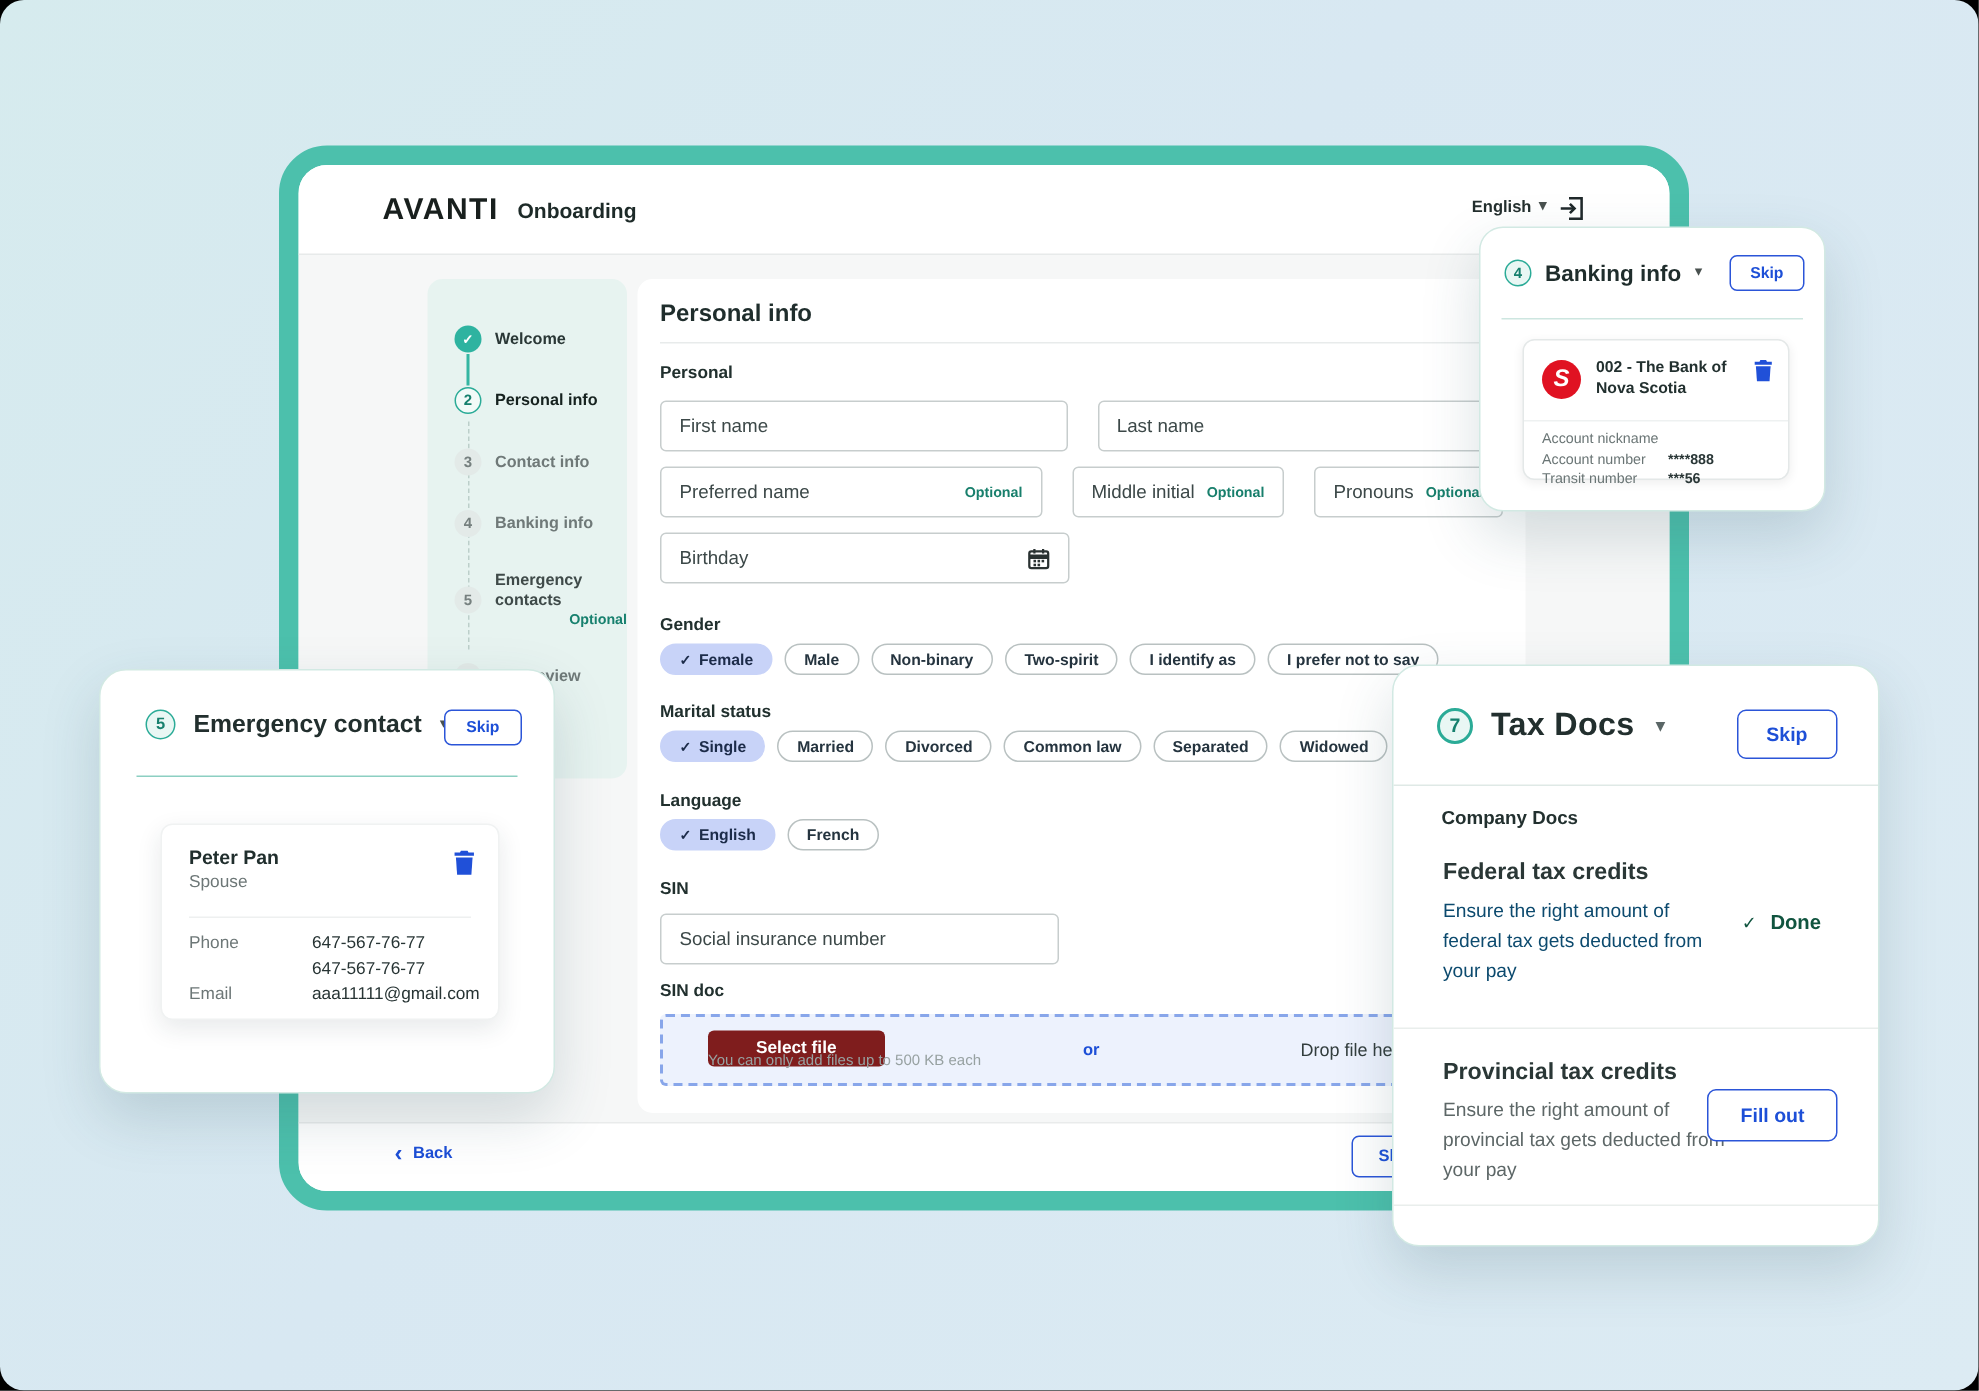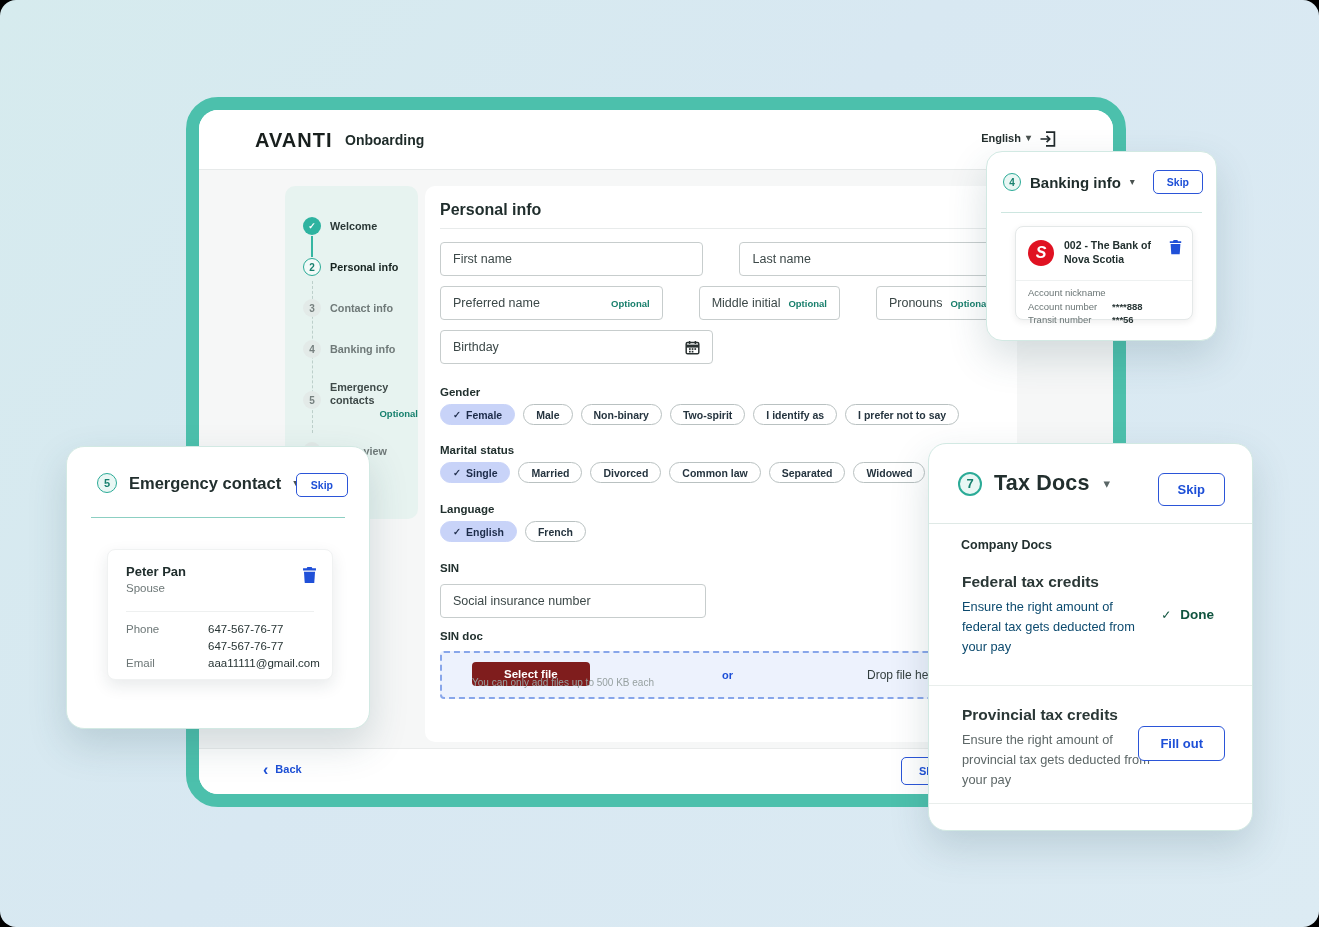--- a/index.html
+++ b/index.html
@@ -47,21 +47,21 @@
   .step.em .slabel { color:#3f4a49; font-weight:700; }
   .step .scol { display:flex; flex-direction:column; gap:1px;align-items:flex-end; }
   .opt { font-size:9.5px; font-weight:700; color:#17806e; }
 
   
   .panel { position:absolute; left:226px; top:16px; width:592px; height:556px; background:#fff; border-radius:10px;
            padding:14px 15px 0; overflow:hidden; }
   .ptitle { font-size:16px; font-weight:700; color:#1f2d2c; line-height:20px; margin-bottom:8px; }
   .pdiv { height:1px; background:#e8ebeb; margin:0 0 13px; }
   .seclabel { font-size:11.5px; font-weight:700; color:#21302e; line-height:14px; margin-bottom:11px; }
-  .frow { display:flex; gap:36px; margin-bottom:10px; }
+  .frow { display:flex; gap:20px; margin-bottom:10px; }
   .field { height:34px; border:1px solid #c7cdcd; border-radius:4px; background:#fff; display:flex; align-items:center;
            padding:0 12px; font-size:12.5px; color:#3c4848; cursor:text; }
   .field .ph { flex:0 1 auto; white-space:nowrap; }
   .optional { margin-left:auto; font-size:9.5px; font-weight:700; color:#187f6c; padding-left:8px; }
   .w-lg { width:273px; } .w-lg2 { width:272px; } .w-sm { width:149px; } .w-sm2 { width:128px; } .w-sin { width:266px; }
   .grouplabel { font-size:11.5px; font-weight:700; color:#21302e; line-height:14px; margin:21px 0 5px; }
   .chiprow { display:flex; gap:8px; margin-bottom:0; }
   .chip { height:21px; padding:0 12px; border-radius:11px; border:1px solid #b9c1c1; background:#fff; display:flex;
           align-items:center; gap:5px; font-size:10.5px; font-weight:700; color:#25343f; white-space:nowrap; cursor:pointer; }
   .chip.sel { background:#c8d3f8; border-color:#c8d3f8; color:#1c2b49; }
@@ -198,20 +198,21 @@
         </div>
         <div class="step">
           <span class="badge b-todo">6</span>
           <span class="slabel">Doc review</span>
         </div>
       </div>
 
       <div class="panel">
         <div class="ptitle">Personal info</div>
         <div class="pdiv"></div>
+        <div class="seclabel">Personal</div>
 
         <div class="frow">
           <div class="field w-lg">
             <span class="ph">First name</span>
           </div>
           <div class="field w-lg2">
             <span class="ph">Last name</span>
           </div>
         </div>
 

